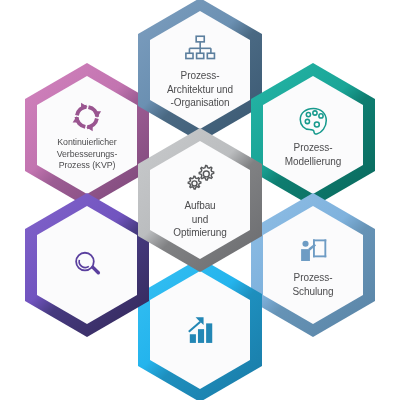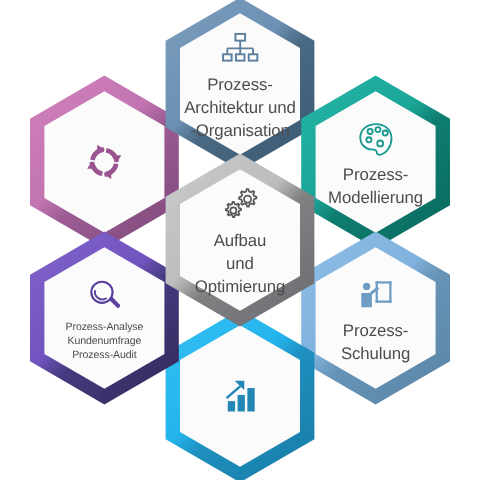--- a/index.html
+++ b/index.html
@@ -54,21 +54,21 @@
     margin-bottom: 3px;
   }
   .hex-icon svg {
     position: static;
     width: 34px;
     height: 34px;
   }
   .hex-label {
     text-align: center;
     color: #4d4d4f;
-    font-size: 14px;
+    font-size: 10px;
     line-height: 1.34;
     letter-spacing: -0.08px;
     white-space: pre-line;
     font-family: "Liberation Sans", sans-serif;
   }
   .hex-label.small {
     font-size: 8.8px;
     line-height: 1.32;
   }
   
@@ -106,20 +106,23 @@
             <path d="M13.0 3.2 L20.6 7.9 L13.0 12.6 Z"></path>
             <path d="M34.3 19.8 L29.6 19.8 A10.2 10.2 0 0 0 21.2 10.6 L22.2 6.2 A14.6 14.6 0 0 1 34.3 19.8 Z"></path>
             <path d="M36.6 13.3 L31.9 20.9 L27.2 13.3 Z"></path>
             <path d="M20.2 34.4 L20.2 29.7 A10.2 10.2 0 0 0 29.4 21.3 L33.8 22.3 A14.6 14.6 0 0 1 20.2 34.4 Z"></path>
             <path d="M26.7 36.7 L19.1 32.0 L26.7 27.3 Z"></path>
             <path d="M5.4 20.1 L10.1 20.1 A10.2 10.2 0 0 0 18.5 29.3 L17.5 33.7 A14.6 14.6 0 0 1 5.4 20.1 Z"></path>
             <path d="M3.1 26.6 L7.8 19.0 L12.5 26.6 Z"></path>
           </g>
         </svg>
       </span>
+      <div class="hex-label small">Kontinuierlicher
+Verbesserungs-
+Prozess (KVP)</div>
     </div>
   </div>
 
   <div class="hex-cell" id="cell-top">
     <svg viewBox="0 0 128 148">
       <defs>
         <linearGradient id="g-t" x1="0.12" y1="0.04" x2="0.88" y2="0.96">
           <stop offset="0%" stop-color="#7a9cbd"></stop>
           <stop offset="42%" stop-color="#6b90b2"></stop>
           <stop offset="56%" stop-color="#4a6983"></stop>
@@ -260,23 +263,20 @@
     <div class="hex-content">
       <span class="hex-icon">
         <svg viewBox="0 0 40 40">
           <g fill="none" stroke="#5a3f9e" stroke-width="2.1">
             <circle cx="17.6" cy="16.0" r="10.4"></circle>
             <path d="M11.0 14.0 A7.2 7.2 0 0 0 22.2 21.6" stroke-width="1.9"></path>
           </g>
           <path d="M24.4 23.0 L27.2 20.2 L35.0 28.0 A2.0 2.0 0 0 1 32.2 30.8 Z" fill="#5a3f9e"></path>
         </svg>
       </span>
-      <div class="hex-label small">Prozess-Analyse
-Kundenumfrage
-Prozess-Audit</div>
     </div>
   </div>
 
   <div class="hex-cell" id="cell-center">
     <svg viewBox="0 0 128 148">
       <defs>
         <linearGradient id="g-c" x1="0.12" y1="0.04" x2="0.88" y2="0.96">
           <stop offset="0%" stop-color="#c6c8ca"></stop>
           <stop offset="42%" stop-color="#bbbdbf"></stop>
           <stop offset="56%" stop-color="#808183"></stop>

